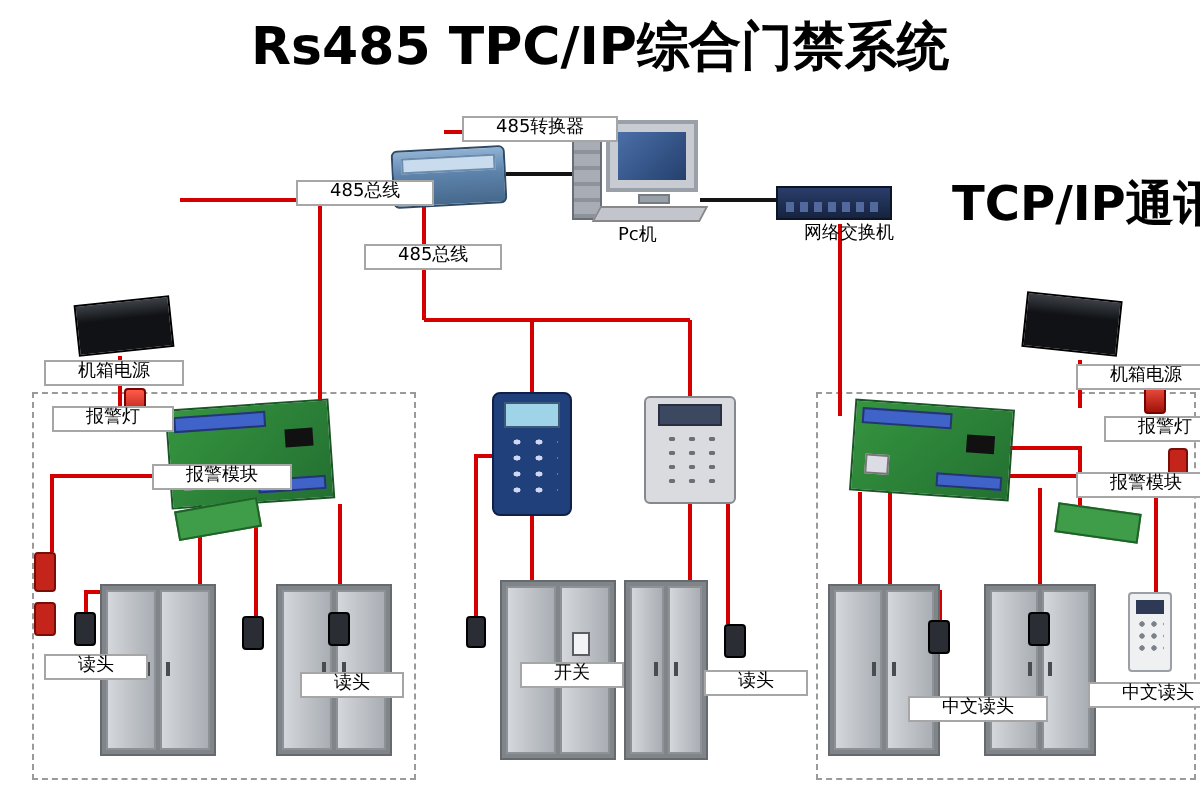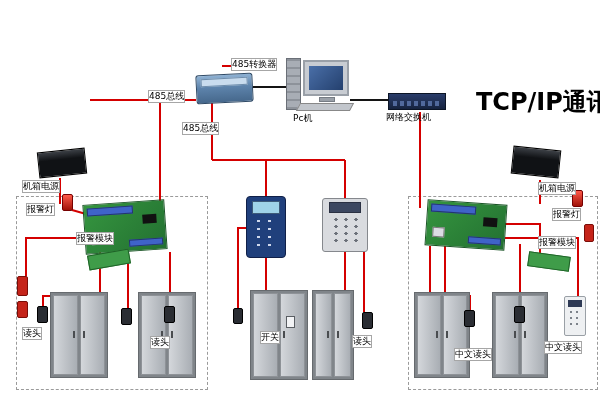--- a/index.html
+++ b/index.html
@@ -1,20 +1,20 @@
 <!DOCTYPE html>
 <html><head>
 <meta charset="utf-8">
 <style>
   html,body{margin:0;padding:0;background:#fff;}
   #stage{position:relative;width:600px;height:400px;background:#ffffff;overflow:hidden;
          font-family:"DejaVu Sans","Liberation Sans",sans-serif;}
   .big{position:absolute;font-weight:bold;color:#000;z-index:6;white-space:nowrap;}
   .lbl{position:absolute;font-size:9px;line-height:11px;background:#fff;border:1px solid #a6a6a6;
-       padding:0 0;color:#000;white-space:nowrap;z-index:6;}
+       padding:0 16px;color:#000;white-space:nowrap;z-index:6;}
   .lbl.plain{border:none;background:transparent;}
   svg.wires{position:absolute;left:0;top:0;z-index:1;}
   svg.wires .w{stroke:#d40000;stroke-width:2;fill:none;}
   svg.wires .b{stroke:#141414;stroke-width:2;fill:none;}
   .dash{position:absolute;border:1px dashed #9a9a9a;z-index:0;}
   .dev{position:absolute;z-index:3;box-sizing:border-box;}
   
   .door{position:absolute;z-index:2;display:flex;gap:2px;padding:2px;background:#80858a;
         border:1px solid #666a6e;box-sizing:border-box;}
   .leaf{flex:1;background:linear-gradient(90deg,#d4d7db,#a9aeb4);border:1px solid #8e9297;position:relative;}
@@ -89,20 +89,21 @@
     <polyline class="w" points="520,244 520,306"></polyline>
     <polyline class="w" points="505,238 578,238 578,296"></polyline>
     <polyline class="w" points="222,66 232,66"></polyline>
     <polyline class="b" points="253,87 290,87"></polyline>
     <polyline class="b" points="350,100 388,100"></polyline>
   </svg>
 
   <div class="dash" style="left:16px;top:196px;width:190px;height:192px"></div>
   <div class="dash" style="left:408px;top:196px;width:188px;height:192px"></div>
 
+  <div class="big" style="left:0;right:0;top:6px;text-align:center;font-size:26px">Rs485 TPC/IP综合门禁系统</div>
   <div class="big" style="left:476px;top:86px;font-size:24px">TCP/IP通讯</div>
 
   <div class="dev conv" style="left:196px;top:74px;width:57px;height:29px">
     <div class="convband"></div>
   </div>
   <div class="lbl" style="left:231px;top:58px">485转换器</div>
   <div class="lbl" style="left:148px;top:90px">485总线</div>
   <div class="lbl" style="left:182px;top:122px">485总线</div>
 
   <div class="dev tower" style="left:286px;top:58px;width:15px;height:52px"></div>

